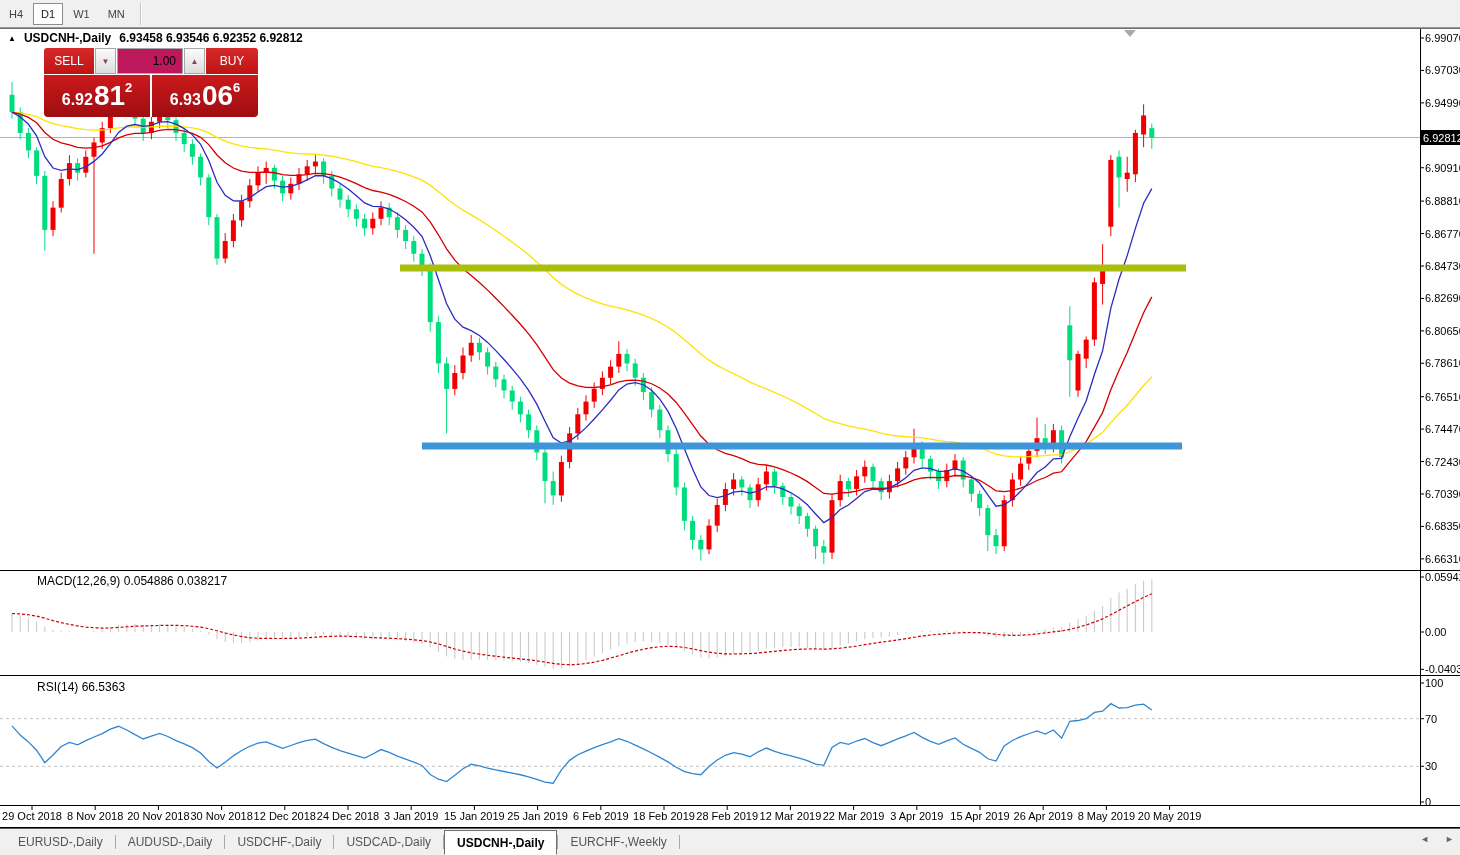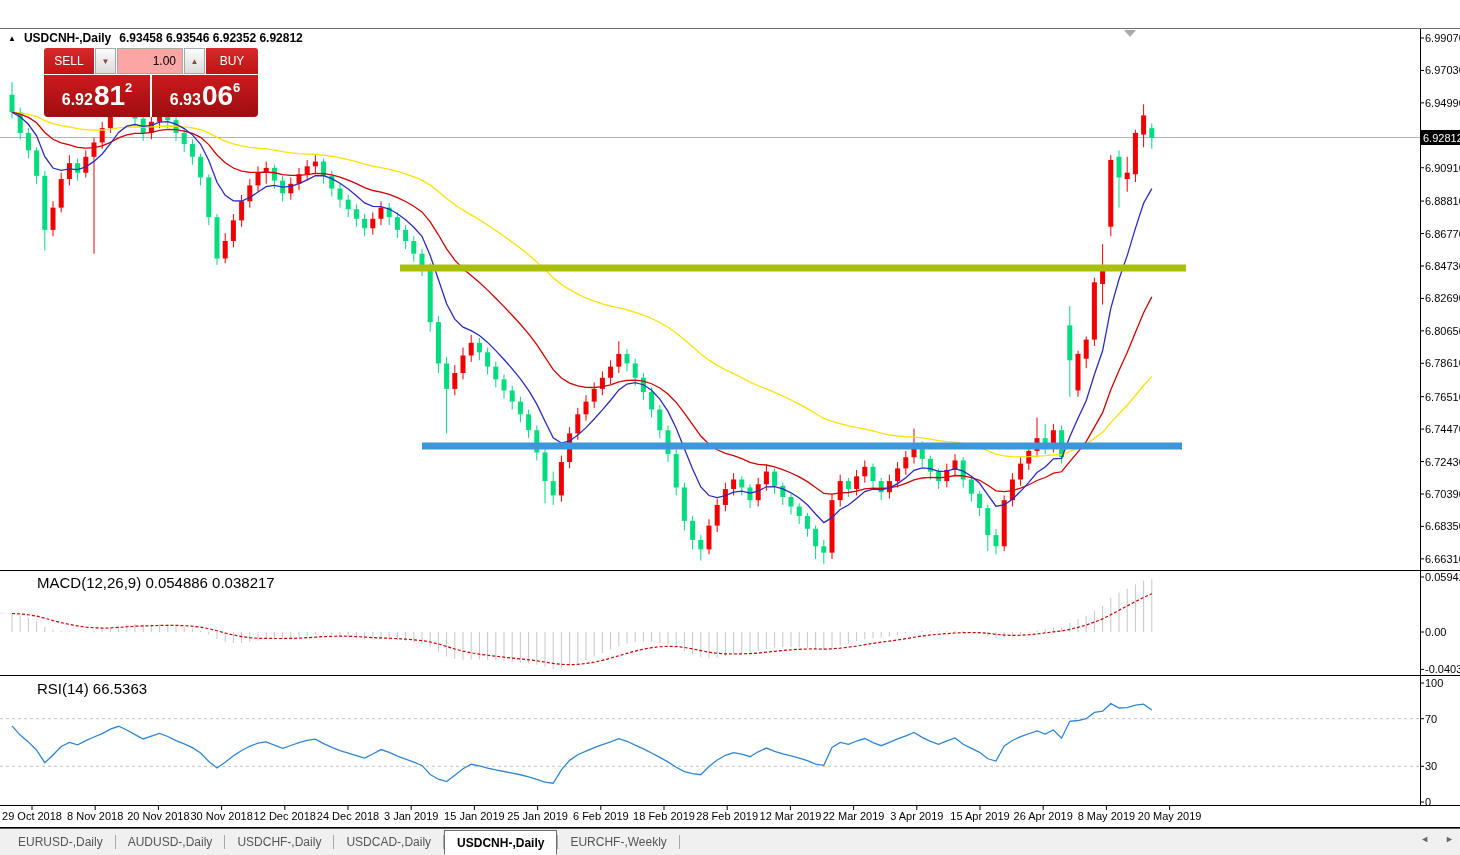--- a/index.html
+++ b/index.html
@@ -22,48 +22,56 @@
   #panel{position:absolute;left:8px;top:48px;width:214px;z-index:4;margin-left:36px;}
   #prow1{display:flex;height:26px;gap:1px;}
   .obtn{background:linear-gradient(#d62a2a,#c01414);color:#fff;font-size:12px;display:flex;
         align-items:center;justify-content:center;cursor:pointer;}
   #sellbtn{width:50px;border-radius:3px 0 0 0;}
   #buybtn{flex:1;border-radius:0 3px 0 0;}
   .spin{width:21px;background:linear-gradient(#fbfbfb,#dcdcdc);border:1px solid #a8a8a8;
         box-sizing:border-box;display:flex;align-items:center;justify-content:center;
         font-size:8px;color:#8a4444;cursor:pointer;}
   #vol{width:66px;border:1px solid #a8a8a8;box-sizing:border-box;font:12px "Liberation Sans",sans-serif;
-       text-align:right;padding:0 6px 0 0;color:#000;background:#fca5a5;}
+       text-align:right;padding:0 6px 0 0;color:#000;background:#be185d;}
   #prow2{display:flex;height:42px;gap:2px;margin-top:1px;}
   .pbox{flex:1;background:linear-gradient(#cb1a1d,#9e0d10);color:#fff;display:flex;
         align-items:center;justify-content:center;cursor:pointer;}
   #sellbox{border-radius:0 0 0 4px;}
   #buybox{border-radius:0 0 4px 0;}
   .pfx{font-size:16px;font-weight:700;margin-right:1px;position:relative;top:4px;}
   .big{font-size:28px;font-weight:700;line-height:38px;}
   .sup{font-size:13px;font-weight:700;position:relative;top:-9px;}
   
-  .indlabel{position:absolute;z-index:3;font-size:15px;color:#000;white-space:nowrap;padding-left:31px;}
+  .indlabel{position:absolute;z-index:3;font-size:12px;color:#000;white-space:nowrap;padding-left:31px;}
   
   #shiftmark{position:absolute;left:1124px;top:30px;width:0;height:0;z-index:3;
              border-left:6px solid transparent;border-right:6px solid transparent;border-top:7px solid #aaa;}
   
   #tabbar{position:absolute;left:0;top:828px;width:1460px;height:27px;background:#f0f0f0;
           border-top:1px solid #5a5a5a;display:flex;align-items:stretch;z-index:5;padding-left:6px;box-sizing:border-box;}
   .ctab{font-size:12px;color:#555;padding:0 12px;display:flex;align-items:center;cursor:pointer;white-space:nowrap;}
   .ctab.active{background:#fff;border:1px solid #6e6e6e;border-bottom:1px solid #fff;color:#000;font-weight:700;margin-top:1px;}
   .tabsep{width:1px;background:#a8a8a8;margin:6px 0;}
   #tabscroll{position:absolute;right:6px;top:834px;z-index:6;font-size:9px;color:#666;display:flex;gap:16px;}
   #tabscroll span{cursor:pointer;}
 </style>
 </head>
 <body>
 
 <div id="app">
 
+  <div id="toolbar">
+
+    <div class="tfbtn">H4</div>
+      <div class="tfbtn active">D1</div>
+      <div class="tfbtn">W1</div>
+      <div class="tfbtn">MN</div>
+      <div class="tb-sep" style="order:99"></div>
+  </div>
 
   <svg id="csvg" width="1460" height="855">
       <defs>
         <clipPath id="clipP">
           <rect x="0" y="29" width="1420" height="541"></rect>
         </clipPath>
       </defs>
       <g>
         <line x1="0" y1="137.5" x2="1420" y2="137.5" stroke="#b4b4b4" stroke-width="1"></line>
       </g>

